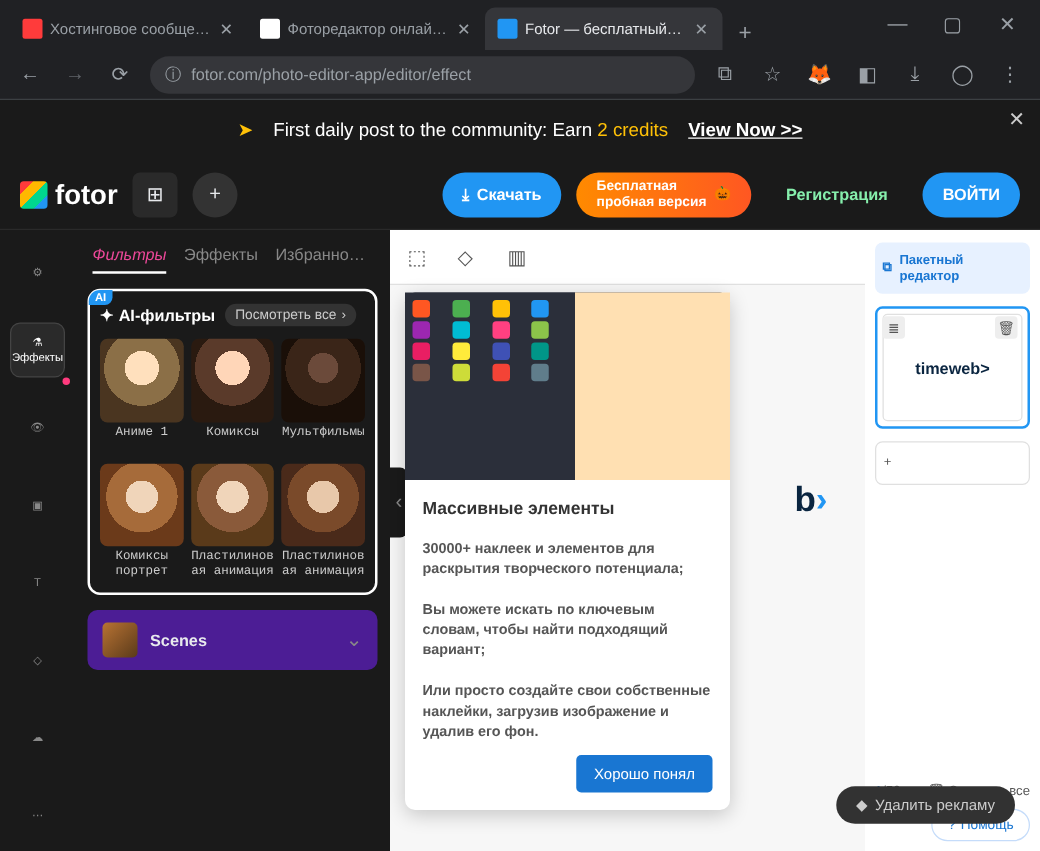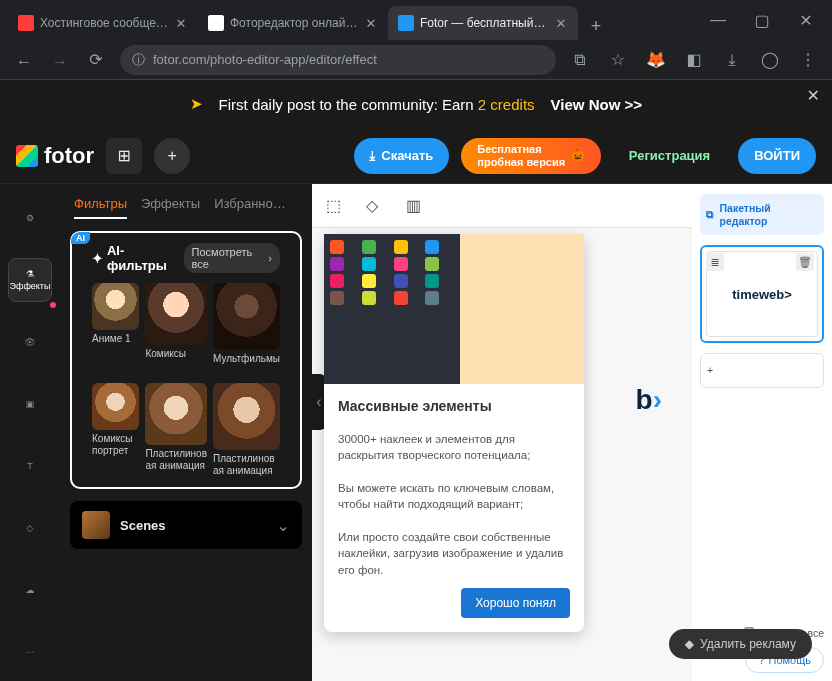--- a/index.html
+++ b/index.html
@@ -31,42 +31,42 @@
 .btn-orange { background: linear-gradient(90deg, #ff8a00, #ff5722); color: #fff; font-size: 11px; line-height: 1.1; }
 .btn-ghost { color: #86efac; }
 .content { display: flex; height: calc(681px - 40px - 40px - 48px - 56px); }
 .vsidebar { width: 60px; background: #1a1a1a; display: flex; flex-direction: column; align-items: center; padding-top: 12px; gap: 18px; position: relative; }
 .vs-item { width: 44px; height: 44px; display: flex; flex-direction: column; align-items: center; justify-content: center; border-radius: 8px; cursor: pointer; color: #888; font-size: 9px; gap: 2px; }
 .vs-item.active { background: #2a2a2a; border: 1px solid #444; color: #fff; }
 .vs-dot { position: absolute; top: 118px; right: 4px; width: 6px; height: 6px; background: #ff3b7e; border-radius: 50%; }
 .panel { width: 252px; background: #1a1a1a; padding: 12px 0; overflow: hidden; }
 .panel-tabs { display: flex; gap: 14px; padding: 0 14px 12px; font-size: 13px; }
 .p-tab { color: #888; cursor: pointer; padding-bottom: 6px; }
-.p-tab.active { color: #f97316; border-bottom: 2px solid #fff; }
-.ai-box { margin: 0 10px; border: 2px solid #fff; border-radius: 10px; padding: 10px 20px 10px; position: relative; }
+.p-tab.active { color: #ec4899; border-bottom: 2px solid #fff; font-style: italic; }
+.ai-box { margin: 0 10px; border: 2px solid #fff; border-radius: 10px; padding: 10px 8px 10px; position: relative; }
 .ai-badge { position: absolute; top: -1px; left: -1px; background: #2196f3; color: #fff; font-size: 9px; font-weight: 700; padding: 1px 5px; border-radius: 9px 0 6px 0; }
 .ai-head { display: flex; align-items: center; gap: 8px; margin-bottom: 10px; }
 .ai-title { font-size: 13px; font-weight: 600; color: #fff; display: flex; align-items: center; gap: 4px; }
 .ai-seeall { background: #333; border-radius: 12px; padding: 3px 8px; font-size: 11px; color: #ccc; display: flex; align-items: center; gap: 4px; cursor: pointer; }
 .ai-grid { display: grid; grid-template-columns: repeat(3, 1fr); gap: 6px; }
 .ai-item { cursor: pointer; }
 .ai-thumb { width: 100%; aspect-ratio: 1; border-radius: 6px; background: #444; }
-.ai-label { font-size: 10px; color: #ccc; margin-top: 3px; line-height: 1.2; height: 24px; overflow: hidden; }
-.scenes-row { margin: 12px 10px 0; background: #000000; border-radius: 8px; padding: 10px 12px; display: flex; align-items: center; gap: 10px; cursor: pointer; }
+.ai-label { font-size: 10px; color: #ccc; text-align: center; margin-top: 3px; line-height: 1.2; height: 24px; overflow: hidden; font-family: Liberation Mono, monospace; }
+.scenes-row { margin: 12px 10px 0; background: #4c1d95; border-radius: 8px; padding: 10px 12px; display: flex; align-items: center; gap: 10px; cursor: pointer; }
 .scenes-thumb { width: 28px; height: 28px; border-radius: 4px; background: linear-gradient(135deg, #b87333, #5a3a1a); }
 .canvas { flex: 1; background: #f7f7f7; position: relative; overflow: hidden; }
 .toolbar { height: 44px; background: #fff; border-bottom: 1px solid #e0e0e0; display: flex; align-items: center; padding: 0 14px; gap: 20px; }
 .tb-icon { width: 20px; height: 20px; color: #555; cursor: pointer; }
 .popup { position: absolute; top: 50px; left: 12px; width: 260px; background: #fff; border-radius: 8px; box-shadow: 0 4px 16px rgba(0,0,0,.2); padding: 0 0 14px; color: #333; z-index: 5; }
 .popup-img { width: 100%; height: 150px; background: #2b2f3a; border-radius: 8px 8px 0 0; display: flex; }
 .popup-left { flex: 1; background: #2b2f3a; padding: 6px; display: grid; grid-template-columns: repeat(4, 1fr); gap: 3px; align-content: start; }
 .popup-left div { width: 14px; height: 14px; border-radius: 3px; }
 .popup-right { flex: 1; background: #ffe0b2; position: relative; }
 .popup h3 { font-size: 14px; font-weight: 600; margin: 14px 14px 8px; }
-.popup p { font-size: 11.5px; color: #555; margin: 17px 14px 8px; line-height: 1.4; }
+.popup p { font-size: 11.5px; color: #555; margin: 17px 14px 8px; line-height: 1.4; font-weight: bold; }
 .popup-btn { margin: 10px 14px 0 auto; display: block; background: #1976d2; color: #fff; border: none; border-radius: 4px; padding: 8px 14px; font-size: 12px; cursor: pointer; }
 .canvas-logo { position: absolute; top: 200px; right: 30px; font-size: 28px; font-weight: 700; color: #0a2540; }
 .canvas-logo .b { color: #0a2540; } .canvas-logo .ar { color: #2196f3; }
 .edge-chevron { position: absolute; left: 0; top: 190px; width: 14px; height: 56px; background: #1a1a1a; border-radius: 0 6px 6px 0; display: flex; align-items: center; justify-content: center; color: #888; cursor: pointer; }
 .rpanel { width: 140px; background: #fff; padding: 10px 8px; display: flex; flex-direction: column; gap: 10px; color: #333; position: relative; }
 .batch-btn { background: #e7f1ff; border-radius: 6px; padding: 8px 6px; display: flex; align-items: center; gap: 6px; font-size: 10.5px; color: #1976d2; font-weight: 600; cursor: pointer; line-height: 1.2; }
 .thumb-card { border: 2px solid #2196f3; border-radius: 6px; padding: 4px; position: relative; }
 .thumb-inner { height: 86px; background: #fff; border: 1px solid #e0e0e0; border-radius: 4px; display: flex; align-items: center; justify-content: center; font-size: 13px; font-weight: 700; color: #0a2540; }
 .tc-icons { position: absolute; top: 6px; display: flex; width: calc(100% - 12px); justify-content: space-between; }
 .tc-icon { width: 18px; height: 18px; background: #eee; border-radius: 3px; display: flex; align-items: center; justify-content: center; font-size: 11px; color: #555; cursor: pointer; }
@@ -129,21 +129,21 @@
     <div class="nav-btn">⋮</div>
   </div>
 </div>
 
 <div class="banner">
   <span style="color:#ffc107">➤</span>
   <span style="color:#fff">
     <span>First daily post to the community: Earn</span>
     <span style="color:#ffc107">2 credits</span>
   </span>
-  <a style="color:#fff; font-weight:600">View Now &gt;&gt;</a>
+  <a style="color:#fff; text-decoration:underline; font-weight:600">View Now &gt;&gt;</a>
   <span class="banner-close">✕</span>
 </div>
 
 <div class="header">
   <div class="logo">
     <div class="logo-sq"></div>
     <span>fotor</span>
   </div>
   <div class="hdr-icon">⊞</div>
   <div class="hdr-icon" style="background:#333;border-radius:50%">+</div>

